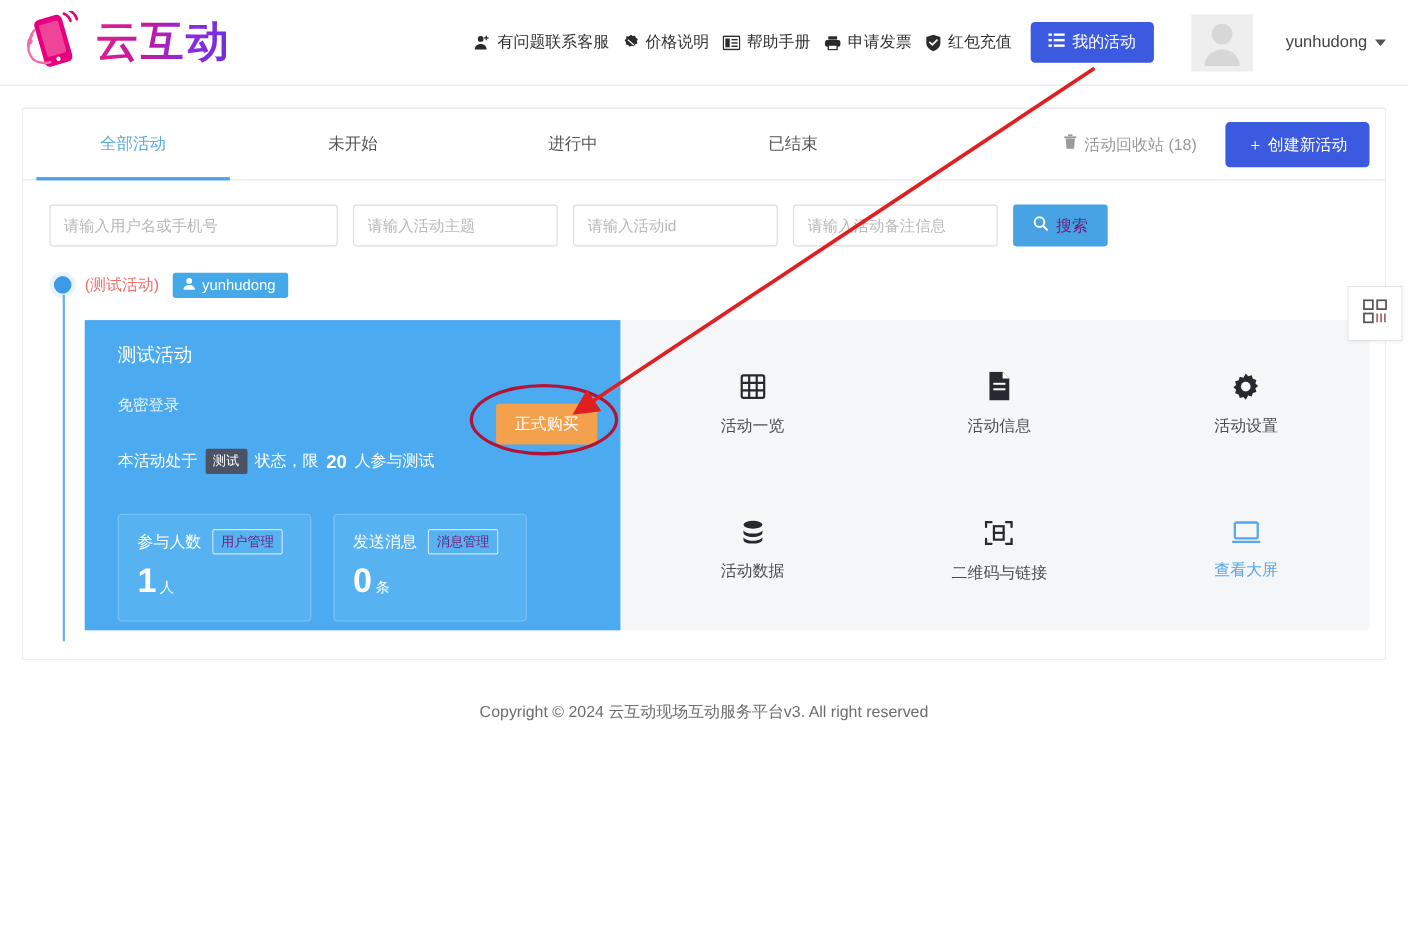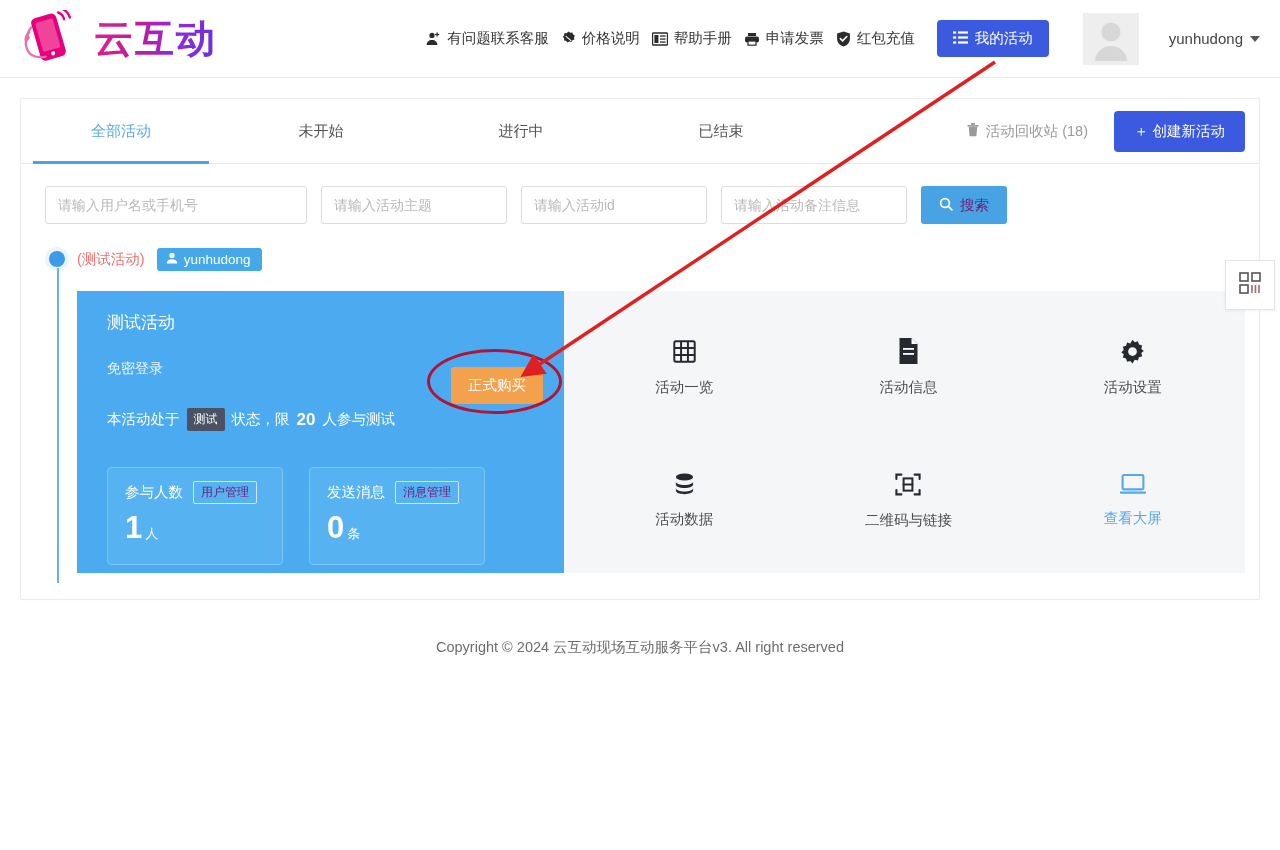--- a/index.html
+++ b/index.html
@@ -16,21 +16,21 @@
   .header {
     height: 78px;
     background: #ffffff;
     border-bottom: 1px solid #e8e8e8;
     display: flex;
     align-items: center;
     padding: 0 20px 0 18px;
     position: relative;
     z-index: 3;
   }
-  .logo { display: flex; align-items: center; gap: 14px; }
+  .logo { display: flex; align-items: center; gap: 7px; }
   .logo-mark { width: 62px; height: 58px; }
   .logo-text {
     font-size: 39px;
     font-weight: bold;
     letter-spacing: 2px;
     background: linear-gradient(100deg, #e0218a 0%, #c21a9c 35%, #8a2be2 70%, #6a30d8 100%);
     -webkit-background-clip: text;
     background-clip: text;
     color: transparent;
     line-height: 1;
@@ -51,21 +51,21 @@
   .nav-item svg { display: block; }
   .btn-myact {
     display: flex; align-items: center; gap: 7px;
     background: #3b5ae0;
     color: #fff;
     font-size: 14.5px;
     padding: 9px 16px;
     border-radius: 4px;
     cursor: pointer;
     white-space: nowrap;
-    margin-left: 10px;
+    margin-left: 5px;
   }
   .avatar {
     width: 56px; height: 52px;
     background: #eeeeee;
     margin-left: 22px;
     display: flex; align-items: flex-end; justify-content: center;
     overflow: hidden;
   }
   .user-name {
     margin-left: 18px;
@@ -187,21 +187,21 @@
     background: #f4a14e; color: #fff; font-size: 14.5px;
     padding: 9px 17px; border-radius: 3px; cursor: pointer;
   }
   .buy-circle {
     position: absolute; left: 350px; top: 58px;
     width: 135px; height: 65px;
     border: 3px solid #b01539; border-radius: 50%;
     pointer-events: none;
   }
 
-  .stats { display: flex; gap: 26px; margin-top: 36px; }
+  .stats { display: flex; gap: 20px; margin-top: 36px; }
   .stat-card {
     width: 176px; height: 98px;
     background: #57b2f1;
     border: 1px solid #7cc5f5;
     border-radius: 4px;
     padding: 13px 14px 0 17px;
   }
   .stat-top { display: flex; align-items: center; gap: 10px; }
   .stat-label { font-size: 14.5px; color: #fff; }
   .stat-btn {

